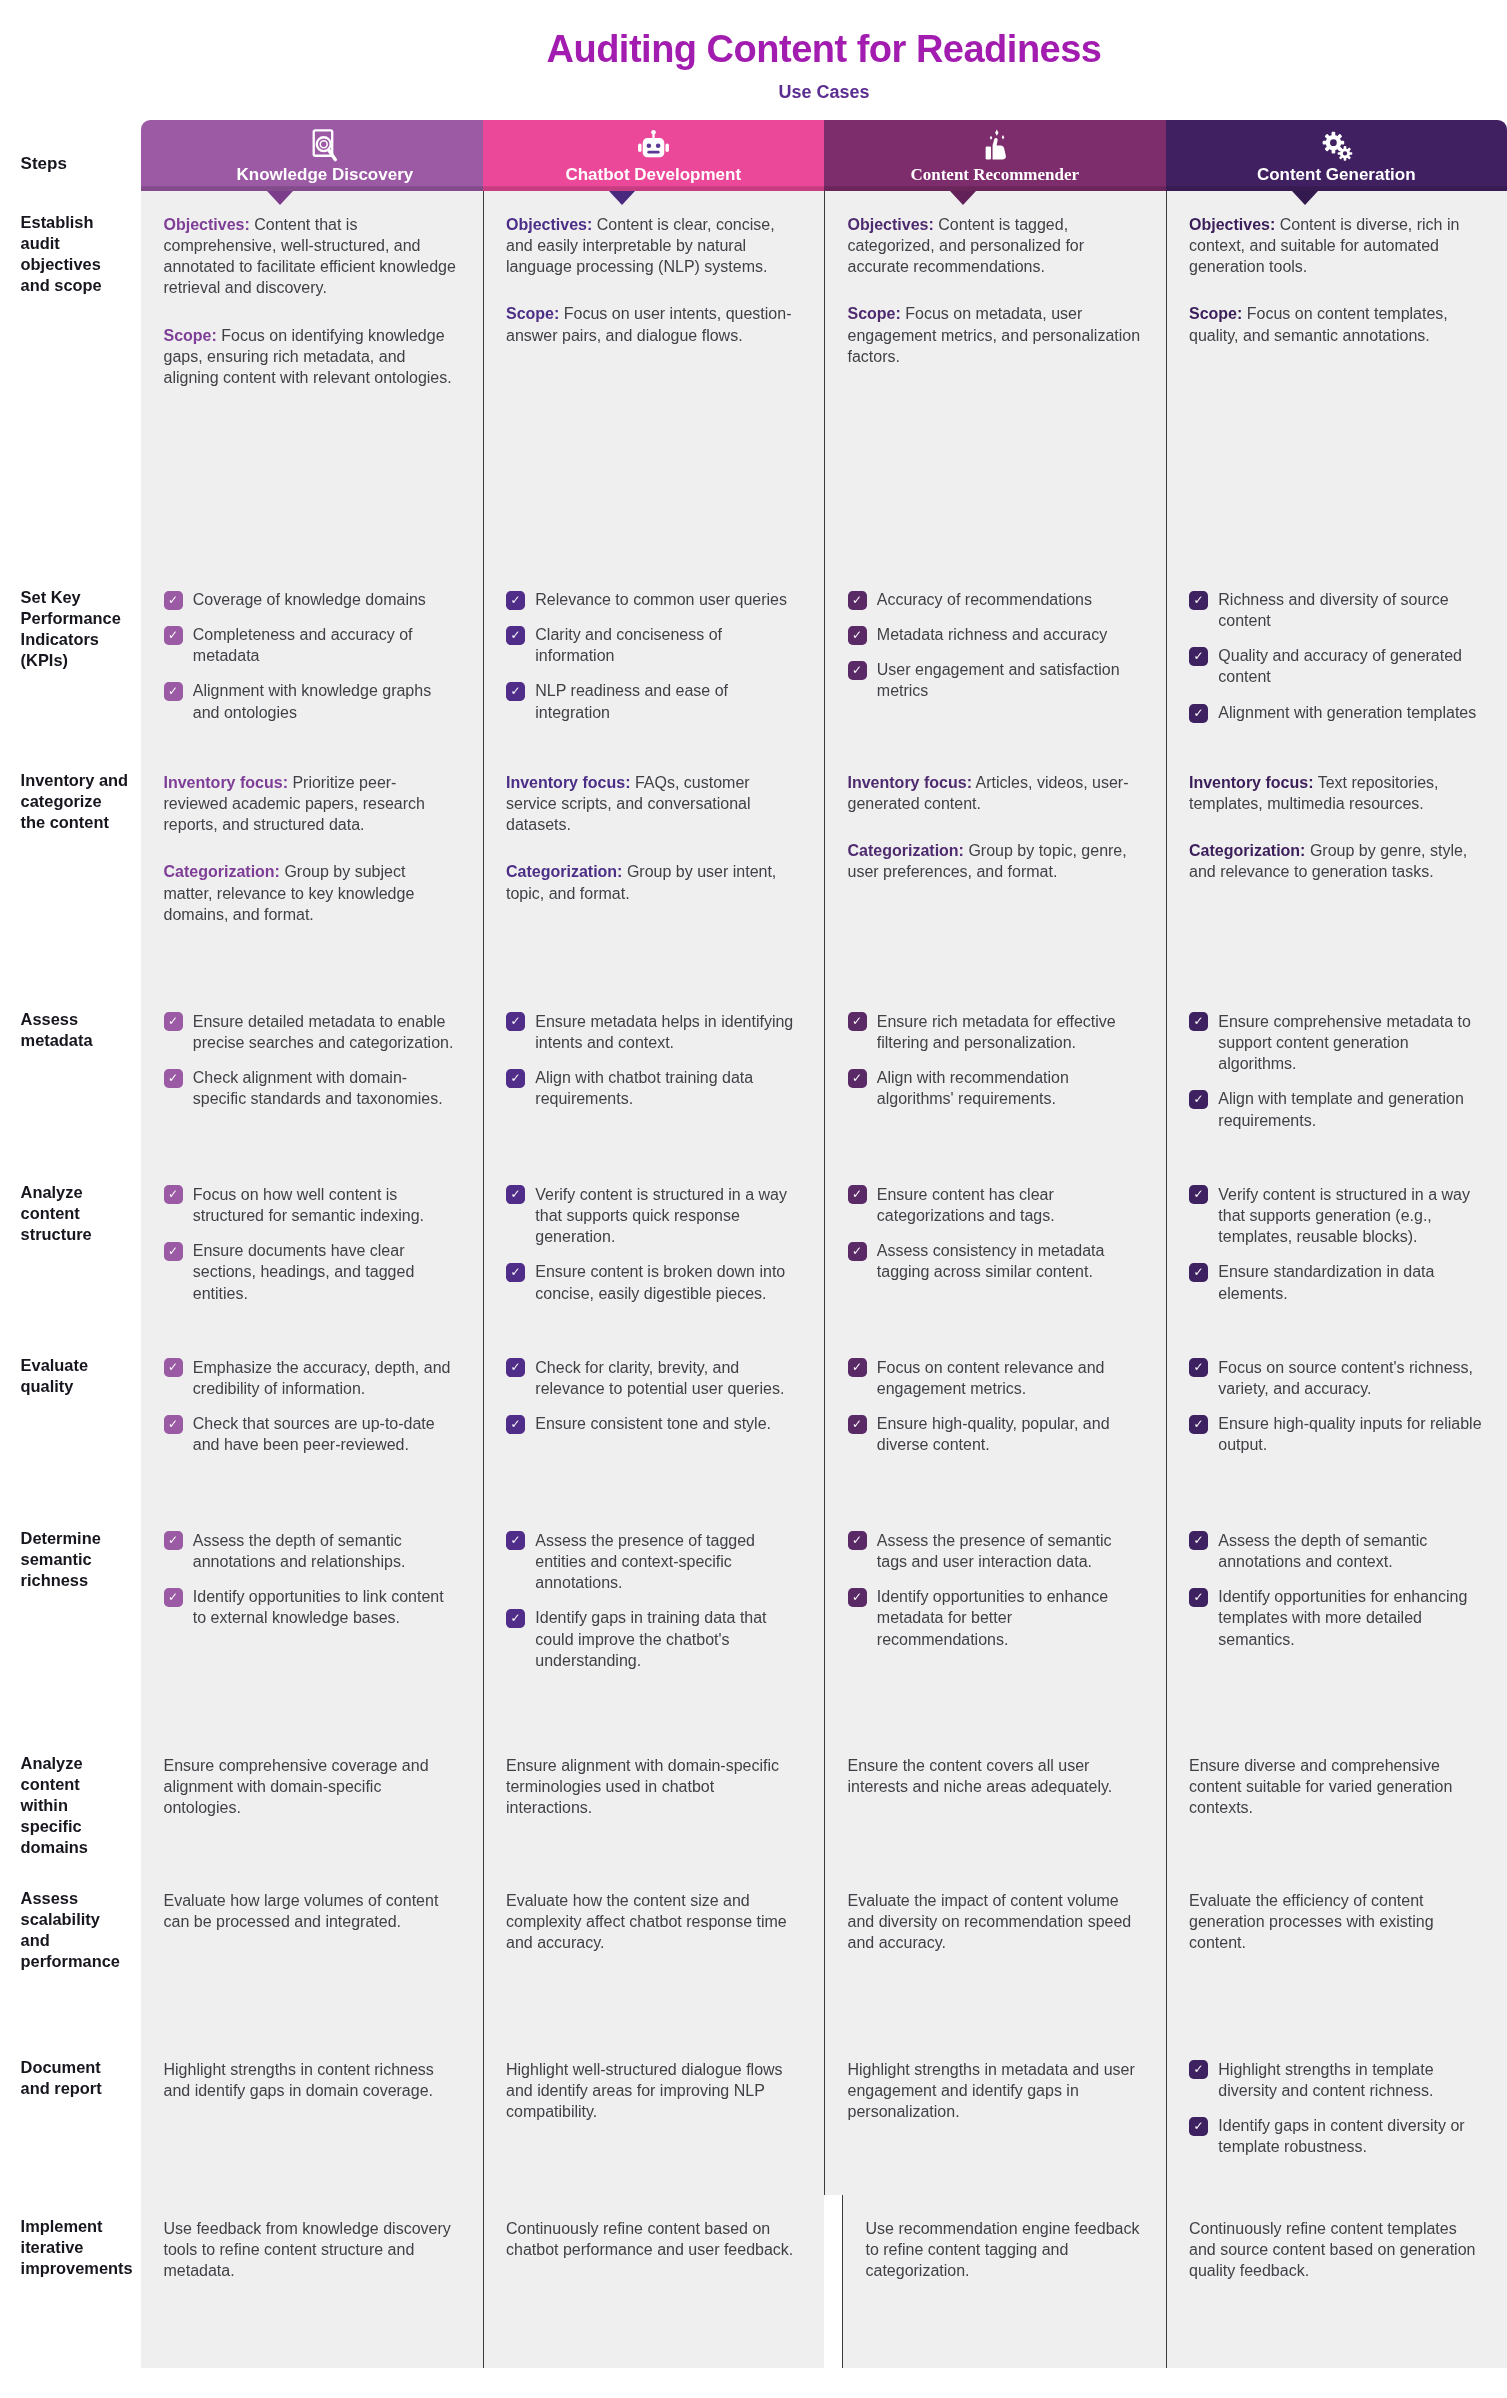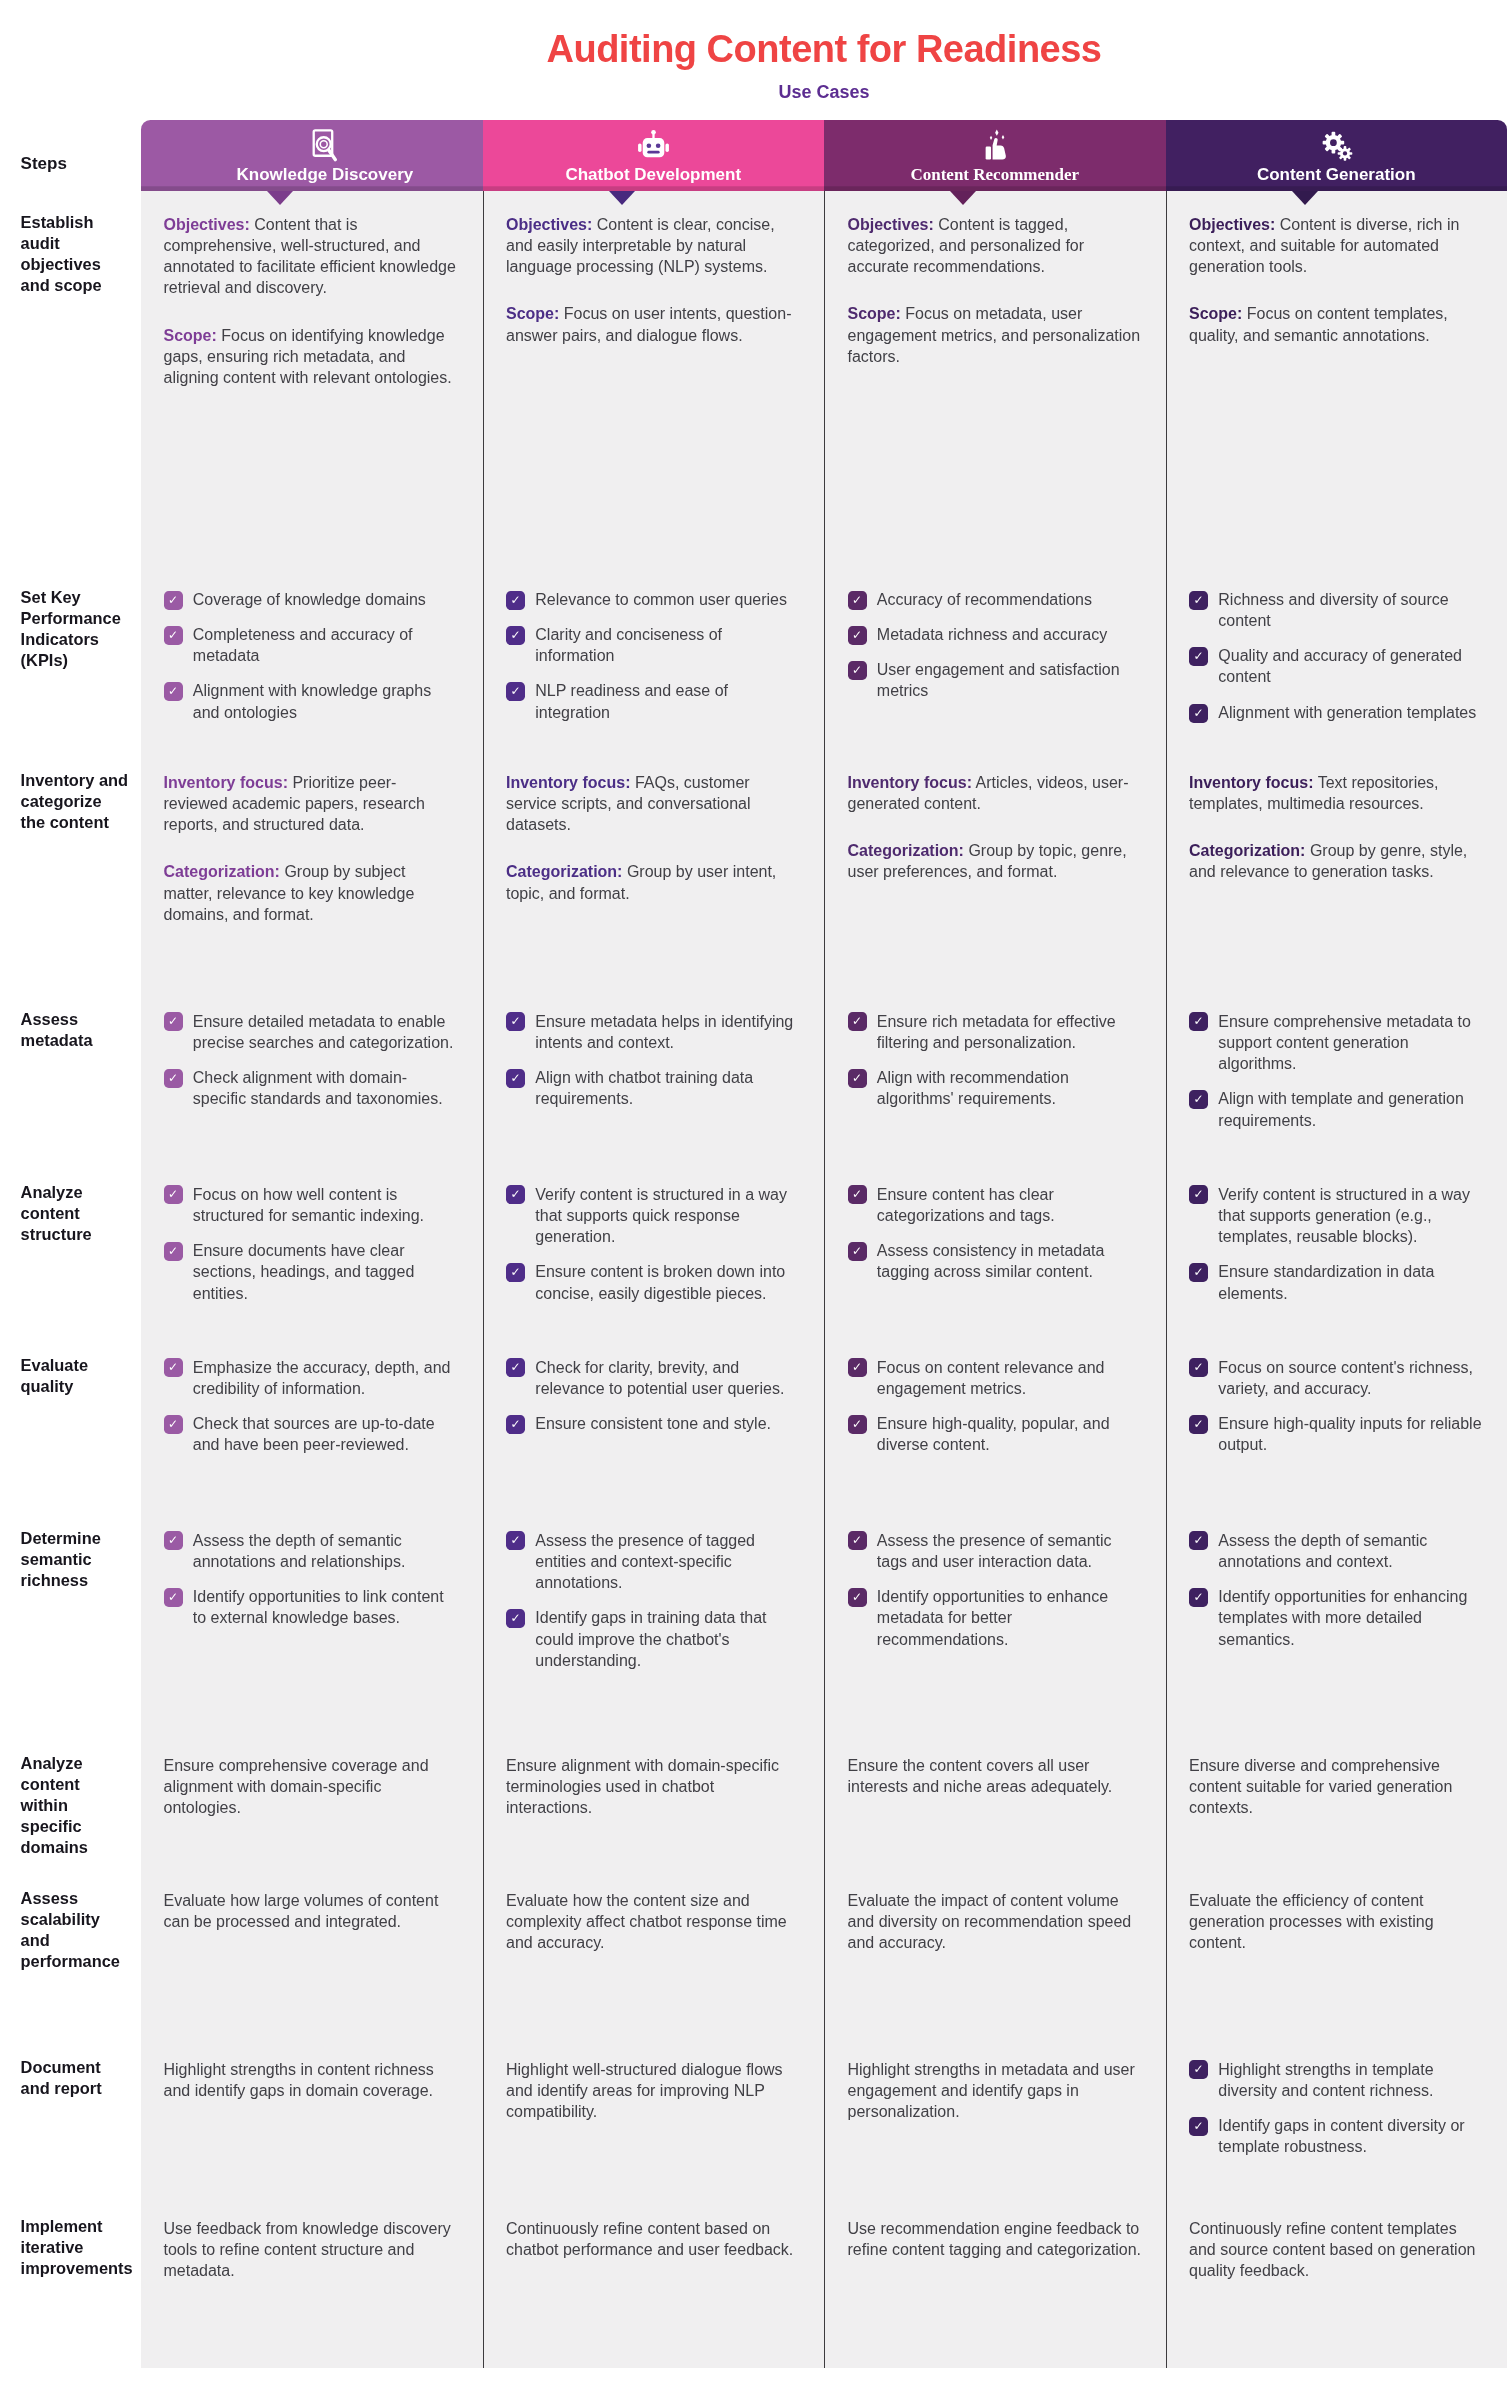--- a/index.html
+++ b/index.html
@@ -1,19 +1,19 @@
 <!DOCTYPE html>
 <html style="font-size:15px"><head>
 <meta charset="utf-8">
 <style>
   html,body{margin:0;padding:0;background:#ffffff;}
   body{font-family:"Liberation Sans","DejaVu Sans",sans-serif;}
   .page{width:1507px;margin:0 auto;background:#ffffff;padding-bottom:20.6px;}
   .head-text{margin-left:141px;text-align:center;}
-  h1.title{margin:28px 0 11.2px;font-size:38px;font-weight:800;letter-spacing:-0.5px;color:#ef4444;}
+  h1.title{margin:28px 0 11.2px;font-size:38px;font-weight:800;letter-spacing:-0.5px;color:#a21caf;}
   .subtitle{font-size:18px;font-weight:700;color:#5c2d91;margin:0 0 17px;}
   .grid{display:grid;grid-template-columns:141px repeat(4,1fr);}
   .steps-head{align-self:end;padding:0 7.5px 17px 20.6px;font-size:17px;font-weight:700;color:#17151d;}
   .hdr{position:relative;height:71px;}
   .band{position:absolute;left:0;right:0;top:0;height:71px;display:flex;flex-direction:column;align-items:center;justify-content:space-between;padding:7.5px 3.7px 8.4px;box-sizing:border-box;box-shadow:inset 0 -4.7px 0 rgba(0,0,0,0.15);}
   .h0 .band{border-radius:9.4px 0 0 0;padding-left:30px;}
   .h3 .band{border-radius:0 9.4px 0 0;}
   .band .icon{height:37px;display:flex;align-items:center;justify-content:center;}
   .band .blabel{font-size:17px;font-weight:700;color:#ffffff;white-space:nowrap;}
   .pointer{position:absolute;top:71px;left:37%;width:0;height:0;border-left:13px solid transparent;border-right:13px solid transparent;border-top:14px solid #000;z-index:2;}
@@ -427,21 +427,21 @@
           <span>Identify gaps in content diversity or template robustness.</span>
         </div>
       </div>
       <div class="step">Implement iterative improvements</div>
       <div class="cell" style="min-height: 173px;">
         <p class="plain">Use feedback from knowledge discovery tools to refine content structure and metadata.</p>
       </div>
       <div class="cell divl" style="min-height: 173px;">
         <p class="plain">Continuously refine content based on chatbot performance and user feedback.</p>
       </div>
-      <div class="cell divl" style="min-height: 173px;">
+      <div class="cell divl" style="min-height: 173px; margin-left: 18px;">
         <p class="plain">Use recommendation engine feedback to refine content tagging and categorization.</p>
       </div>
       <div class="cell divl" style="min-height: 173px;">
         <p class="plain">Continuously refine content templates and source content based on generation quality feedback.</p>
       </div>
     </div>
 </div>
 
 
 </body></html>

